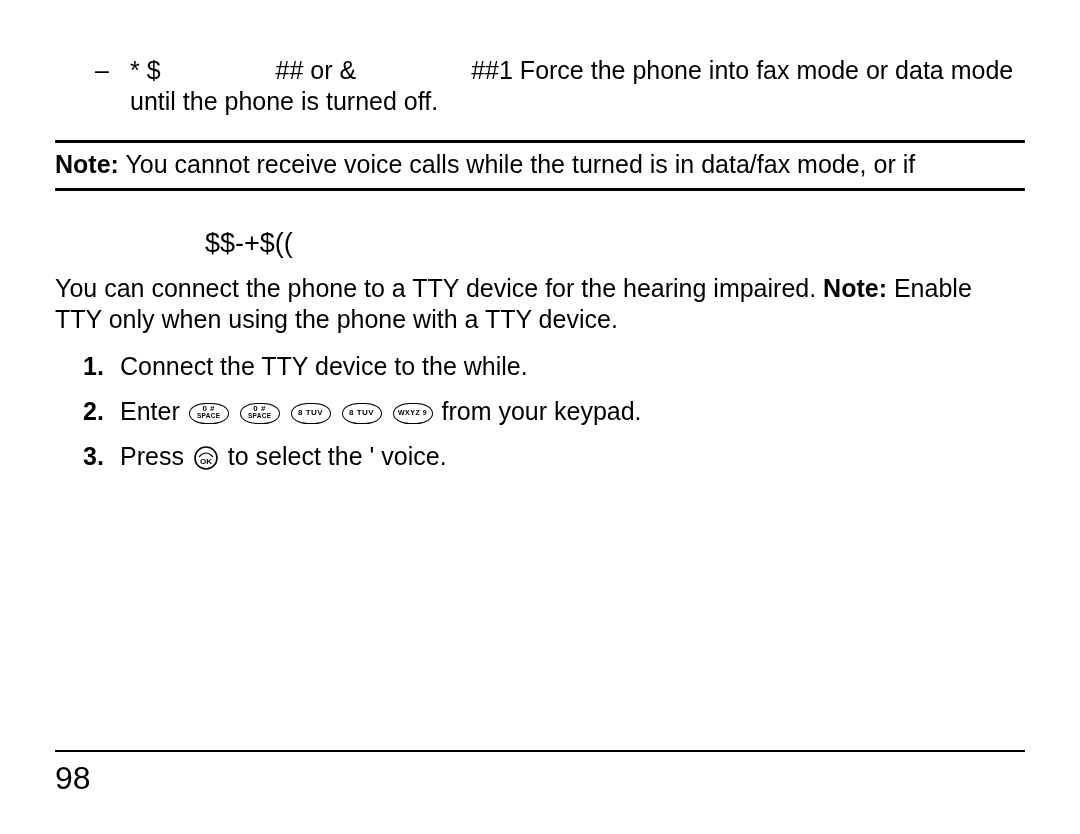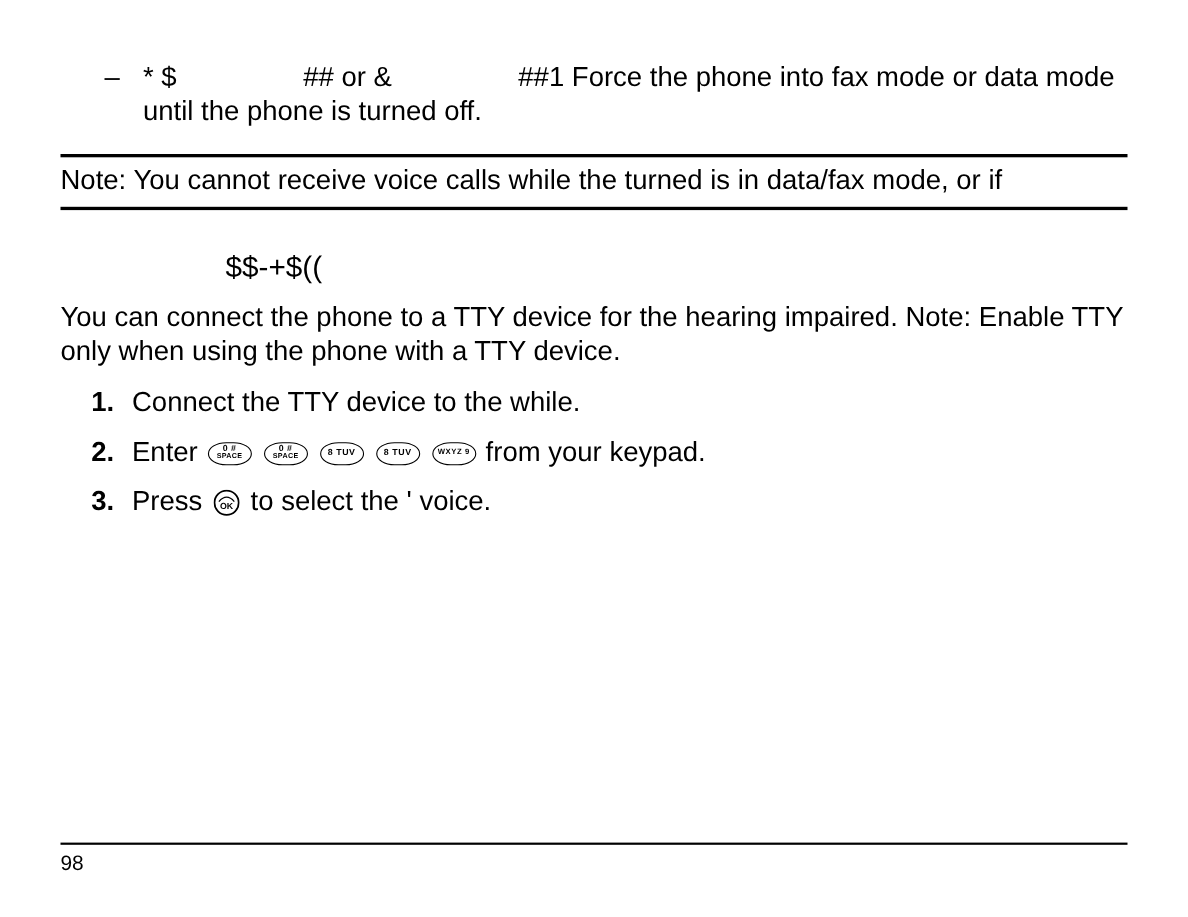--- a/index.html
+++ b/index.html
@@ -117,23 +117,23 @@
   .ok-key svg { display:block; }
   .footer {
     position: absolute;
     left: 55px;
     right: 55px;
     bottom: 36px;
     border-top: 2px solid #000;
     padding-top: 6px;
     display: flex;
     justify-content: space-between;
-    font-size: 19px;
-  }
-  b { font-weight: normal; }
+    font-size: 32px;
+  }
+  b { font-weight: bold; }
 </style>
 </head>
 <body>
 
 <div class="page">
 
   <div class="bullet-row">
     <div class="dash">–</div>
     <div class="content">
       <span>* $</span><span class="spacer1"></span><span>## or &amp;</span><span class="spacer2"></span><span>##1  Force the phone into fax mode or data mode until the phone is turned off.</span>

